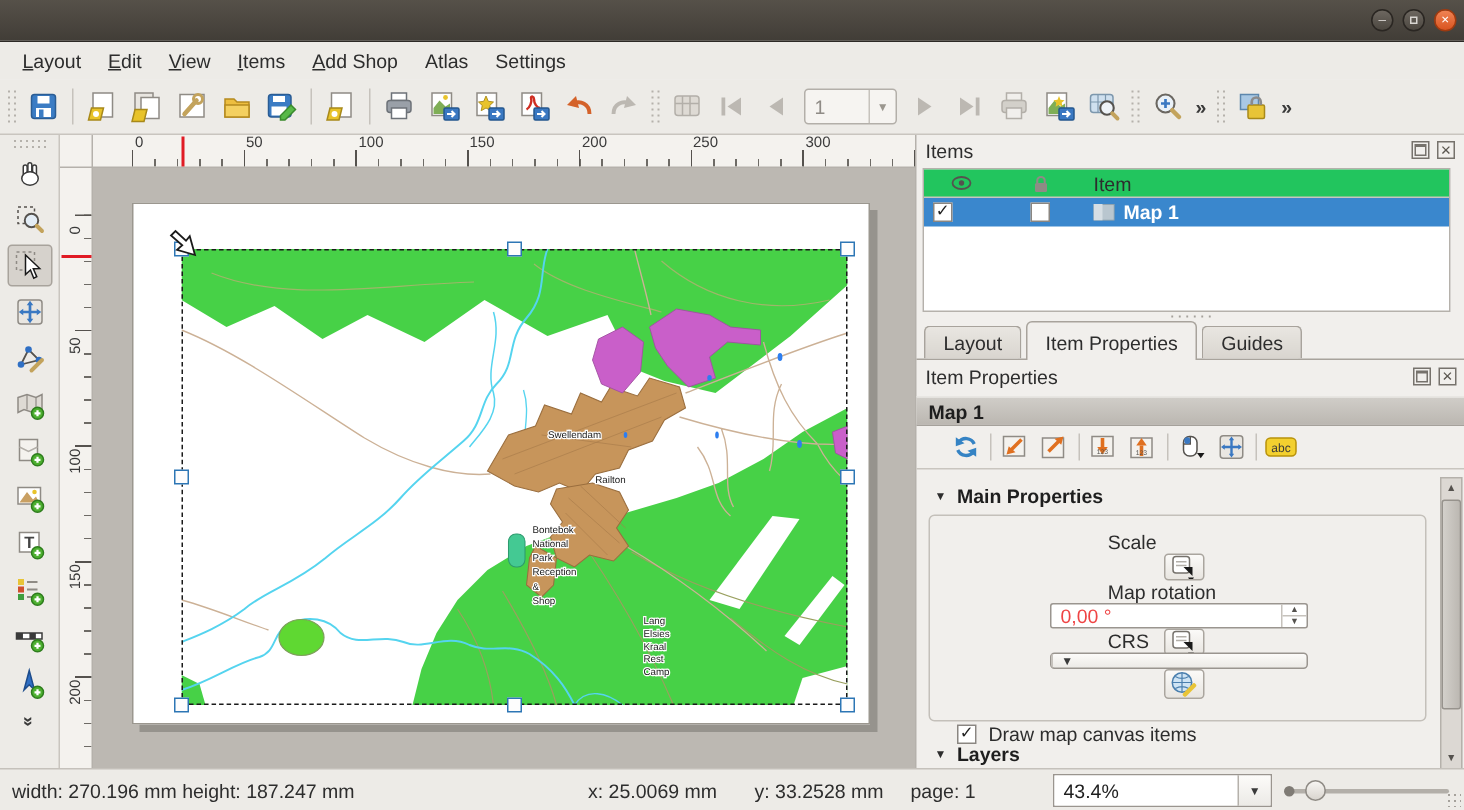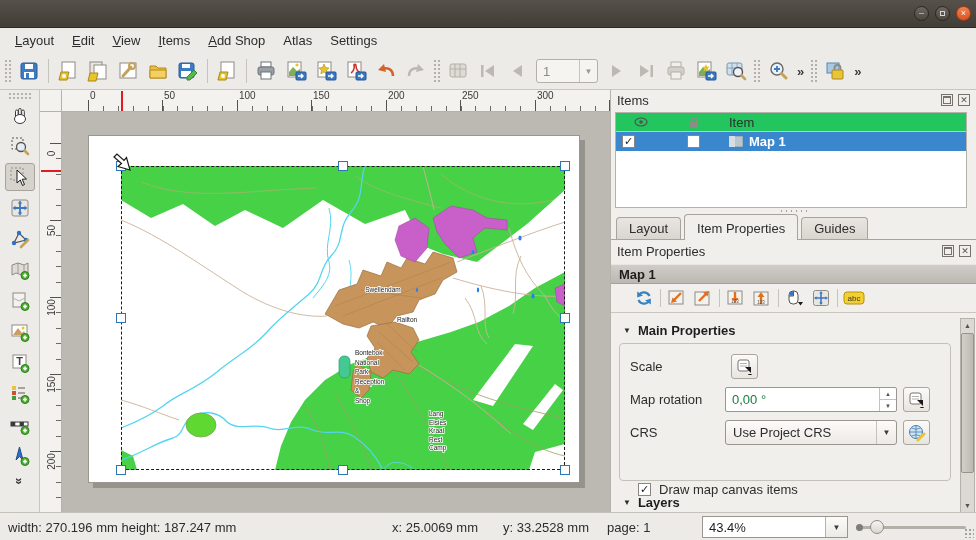--- a/index.html
+++ b/index.html
@@ -106,27 +106,27 @@
   .map1-band { position:absolute; left:0; top:23px; width:366px; height:20px;
     background:linear-gradient(#d0cdc8,#bbb7b1); border-top:1px solid #e8e6e2; border-bottom:1px solid #a5a19b;
     font-weight:bold; padding:2px 0 0 8px; color:#1e1e1e; }
   .props-icons { position:absolute; left:20px; top:45px; width:348px; height:24px; display:flex; align-items:center; }
   .pi { width:26px; height:22px; display:flex; align-items:center; justify-content:center; }
   .pi-sep { width:1px; height:18px; background:#c6c2bc; margin:0 3px; }
   .props-scroll { position:absolute; left:0; top:71px; width:366px; height:200px; border-top:1px solid #c9c5bf; }
   .section-h { display:flex; align-items:center; gap:7px; font-weight:bold; color:#1e1e1e; }
   .tri { font-size:8px; color:#2d2d2d; }
   .groupbox { position:absolute; left:8px; top:30px; width:332px; height:138px; border:1px solid #c4c0ba; border-radius:4px; padding:10px 8px 8px 10px; }
-  .prow { display:flex; align-items:center; margin-bottom:8px; height:25px; }
+  .prow { display:flex; align-items:center; margin-bottom:8px; height:25px;flex-direction:column; }
   .plabel { width:95px; }
   .pfield { width:172px; height:25px; }
   .text-input { width:100%; height:100%; border:1px solid #9a958f; border-radius:2px; background:#fff;
     font-family:inherit; font-size:13px; padding-left:6px; outline:none; color:#1e1e1e; }
   .spinbox { display:flex; border:1px solid #9a958f; border-radius:2px; background:#fff; height:100%; }
-  .spinbox input { flex:1; min-width:0; border:0; background:transparent; font-family:inherit; font-size:13px; padding-left:6px; outline:none; color:#15803d; }
+  .spinbox input { flex:1; min-width:0; border:0; background:transparent; font-family:inherit; font-size:13px; padding-left:6px; outline:none; color:#ef4444; }
   .spin-btns { width:17px; border-left:1px solid #c6c2bc; display:flex; flex-direction:column; }
   .spin-btns div { flex:1; display:flex; align-items:center; justify-content:center; font-size:6px; color:#55524e; }
   .spin-btns div:first-child { border-bottom:1px solid #c6c2bc; }
   .combo { display:flex; align-items:center; height:100%; border:1px solid #9a958f; border-radius:3px;
     background:linear-gradient(#fcfbf9,#eceae6); }
   .combo .val { flex:1; padding-left:7px; }
   .combo .arrow { width:20px; border-left:1px solid #c6c2bc; align-self:stretch; display:flex; align-items:center; justify-content:center; font-size:8px; color:#3a3a3a; }
   .ovr-btn { width:27px; height:25px; margin-left:6px; border:1px solid #aaa59e; border-radius:3px;
     background:linear-gradient(#fbfaf8,#e8e5e0); display:flex; align-items:center; justify-content:center; }
   .cb-row { position:absolute; left:18px; top:138px; display:flex; align-items:center; gap:8px; }
@@ -720,21 +720,20 @@
                   <path d="M3,4.5 h7 M3,7 h7" stroke="#b3afa9"></path>
                   <polygon points="8,8 14,8 14,14" fill="#1a1a1a"></polygon>
                   <polygon points="11,15 15,15 13,18" fill="#1a1a1a"></polygon>
                 </svg>
             </span>
           </div>
           <div class="prow">
             <span class="plabel">CRS</span>
             <span class="pfield">
               <span class="combo">
-                <span class="val">Use Project CRS</span>
                 <span class="arrow">▼</span>
               </span>
             </span>
             <span class="ovr-btn">
               <svg width="18" height="18">
                   <circle cx="8" cy="8" r="6.5" fill="#cfe4f4" stroke="#4a7fae"></circle>
                   <path d="M1.5,8 h13 M8,1.5 v13 M3.5,4 a9 9 0 0 0 9,0 M3.5,12 a9 9 0 0 1 9,0" stroke="#4a7fae" stroke-width=".8" fill="none"></path>
                   <path d="M10,16 L16,10" stroke="#e8c437" stroke-width="3" stroke-linecap="round"></path>
                 </svg>
             </span>

